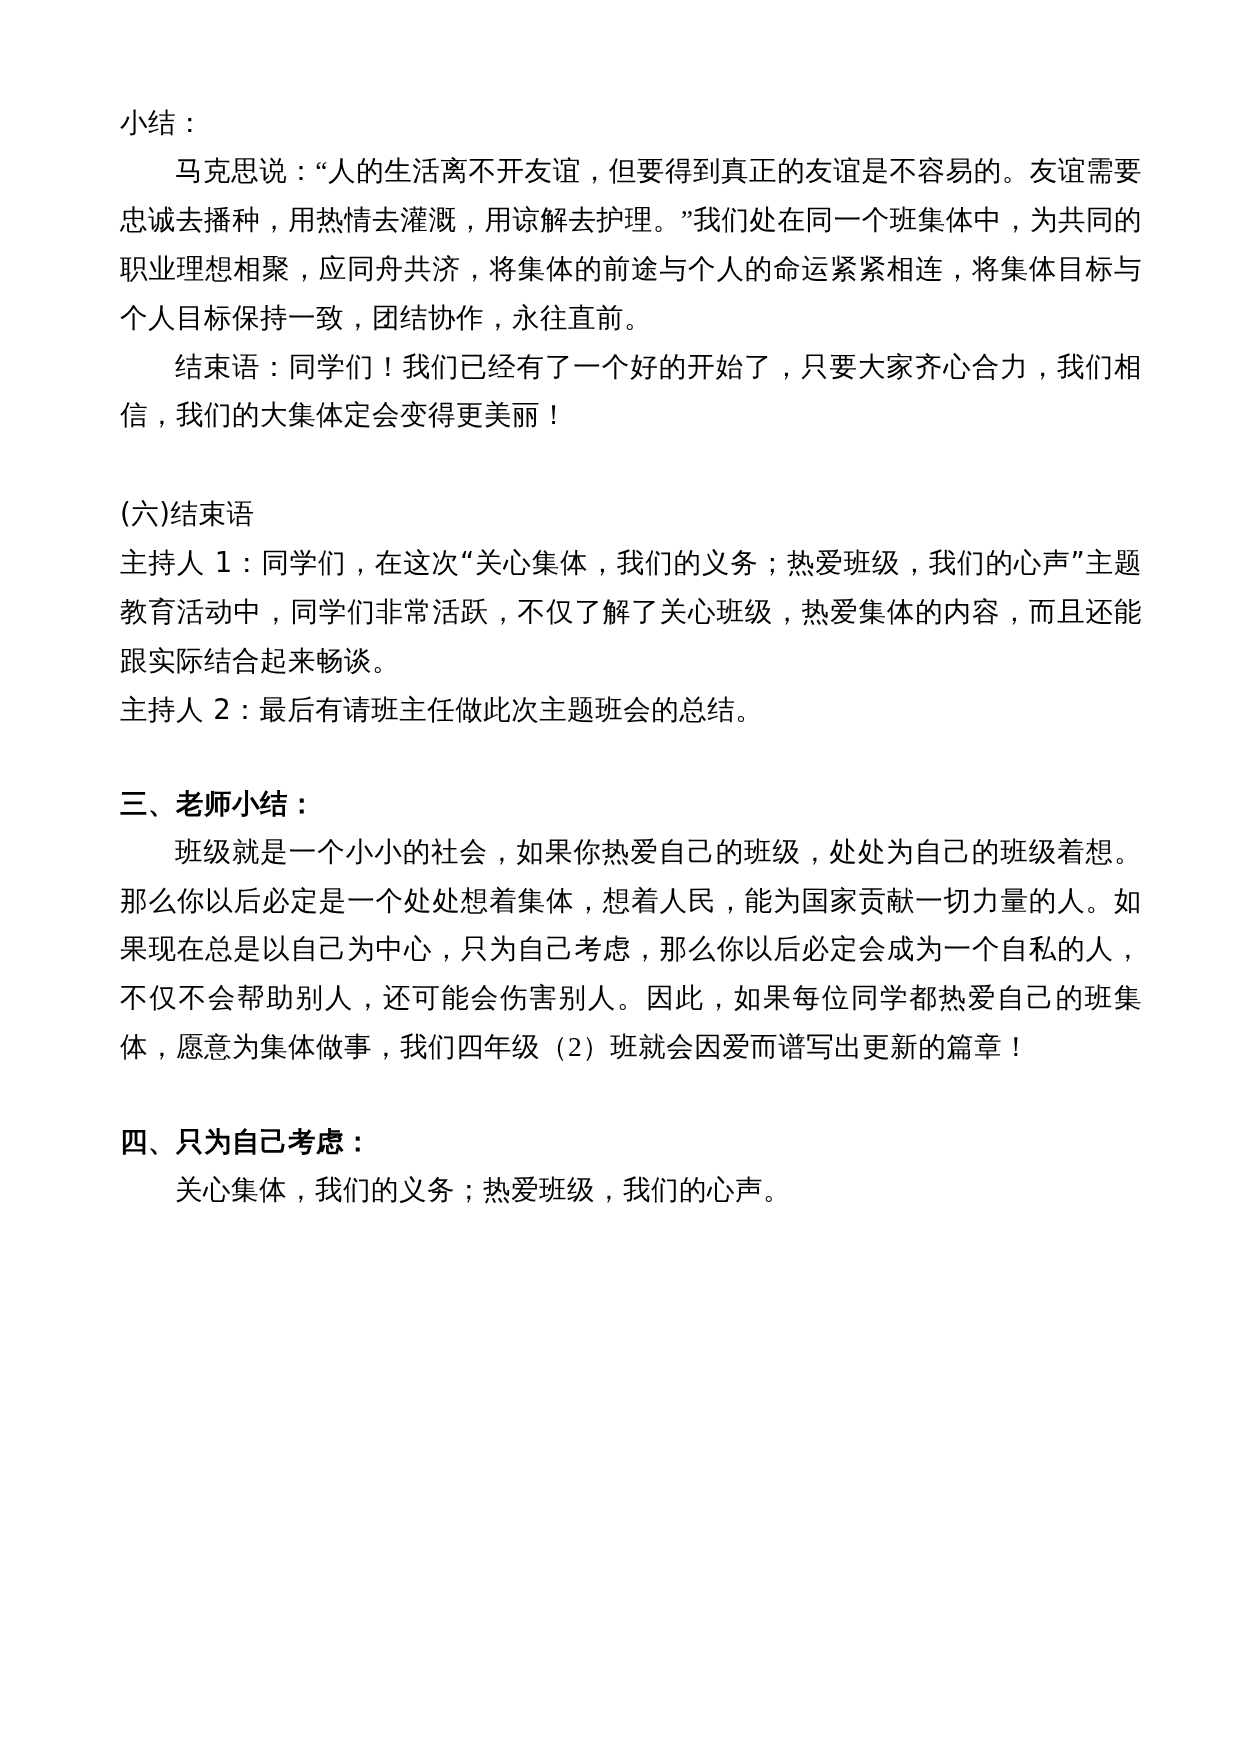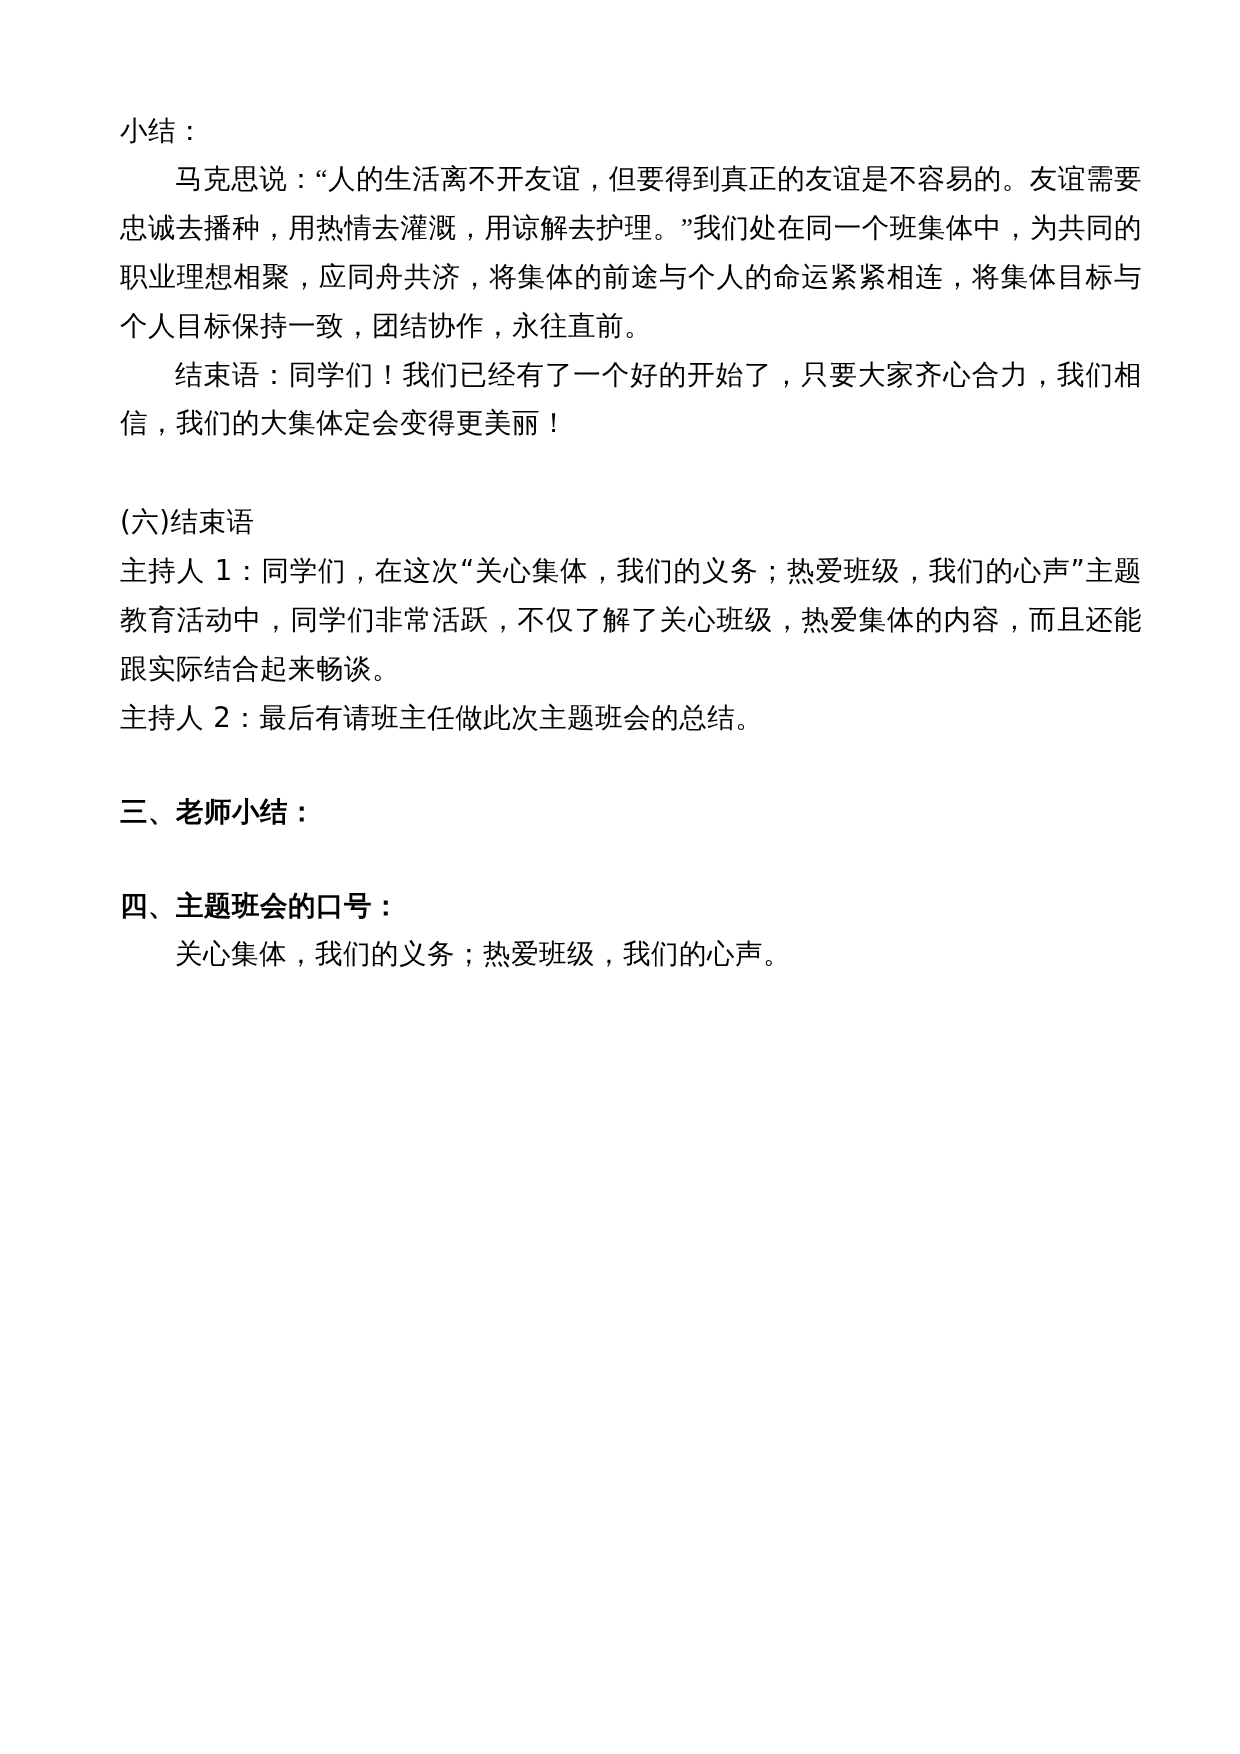--- a/index.html
+++ b/index.html
@@ -11,21 +11,21 @@
     position: relative;
     width: 1240px;
     height: 1754px;
     background: #ffffff;
     overflow: hidden;
     font-family: "DejaVu Sans", "Liberation Sans", sans-serif;
   }
   .content {
     position: absolute;
     left: 120px;
-    top: 106px;
+    top: 98px;
     width: 1022px;
     color: #000000;
     font-size: 27.5px;
     line-height: 48.9px;
     text-align: justify;
     text-justify: inter-character;
     letter-spacing: 0.5px;
   }
   .para {
     margin: 0;
@@ -58,19 +58,20 @@
     <div class="blank-line"></div>
 
     <p class="para">(六)结束语</p>
 
     <p class="para">主持人 1：同学们，在这次“关心集体，我们的义务；热爱班级，我们的心声”主题教育活动中，同学们非常活跃，不仅了解了关心班级，热爱集体的内容，而且还能跟实际结合起来畅谈。</p>
 
     <p class="para">主持人 2：最后有请班主任做此次主题班会的总结。</p>
 
     <p class="para bold">三、老师小结：</p>
 
+    <p class="para indent">班级就是一个小小的社会，如果你热爱自己的班级，处处为自己的班级着想。那么你以后必定是一个处处想着集体，想着人民，能为国家贡献一切力量的人。如果现在总是以自己为中心，只为自己考虑，那么你以后必定会成为一个自私的人，不仅不会帮助别人，还可能会伤害别人。因此，如果每位同学都热爱自己的班集体，愿意为集体做事，我们四年级（2）班就会因爱而谱写出更新的篇章！</p>
 
-    <p class="para bold">四、主题班会的口号：</p>
+    <p class="para bold">四、只为自己考虑：</p>
 
     <p class="para indent">关心集体，我们的义务；热爱班级，我们的心声。</p>
 
   </div>
 </div>
 
 </body></html>

